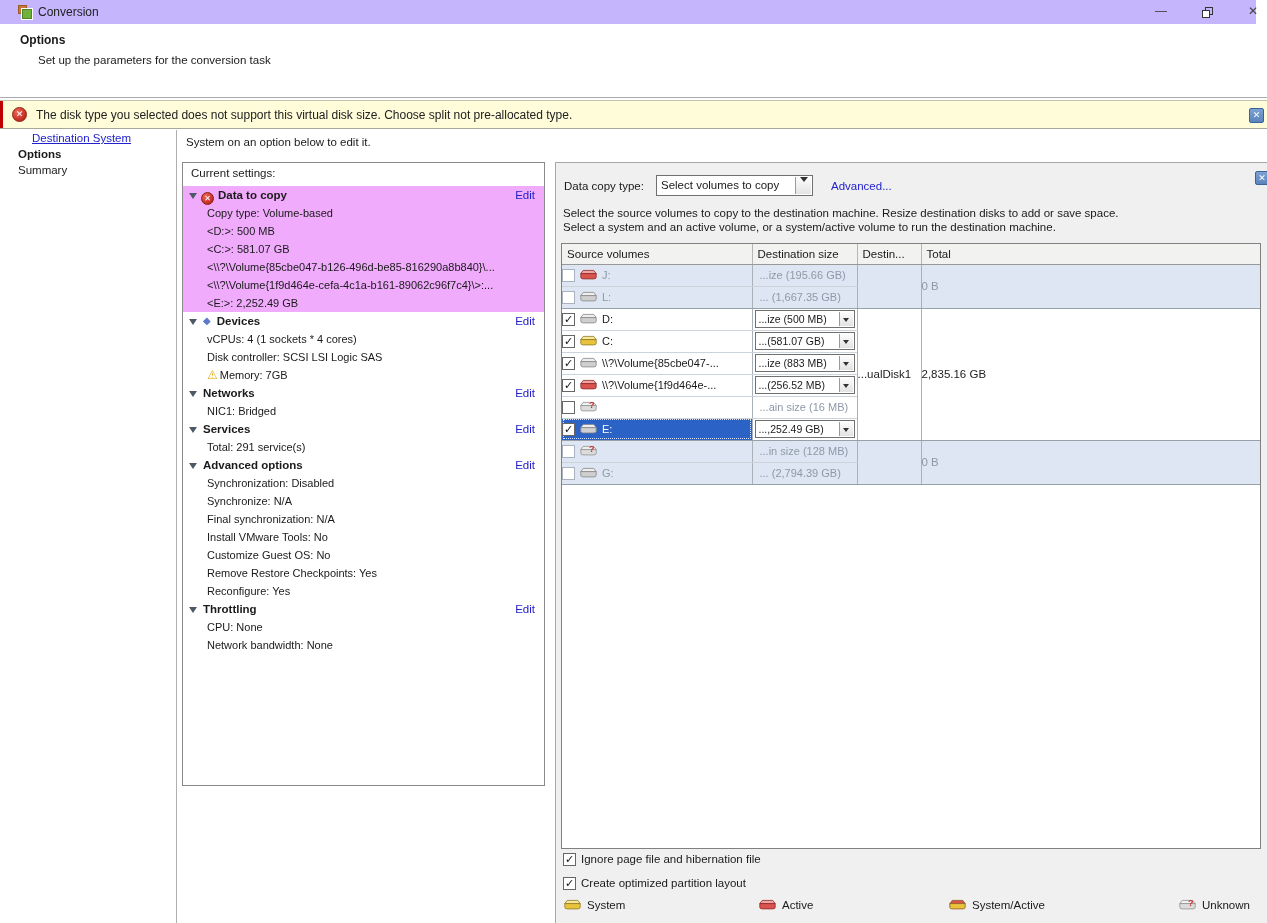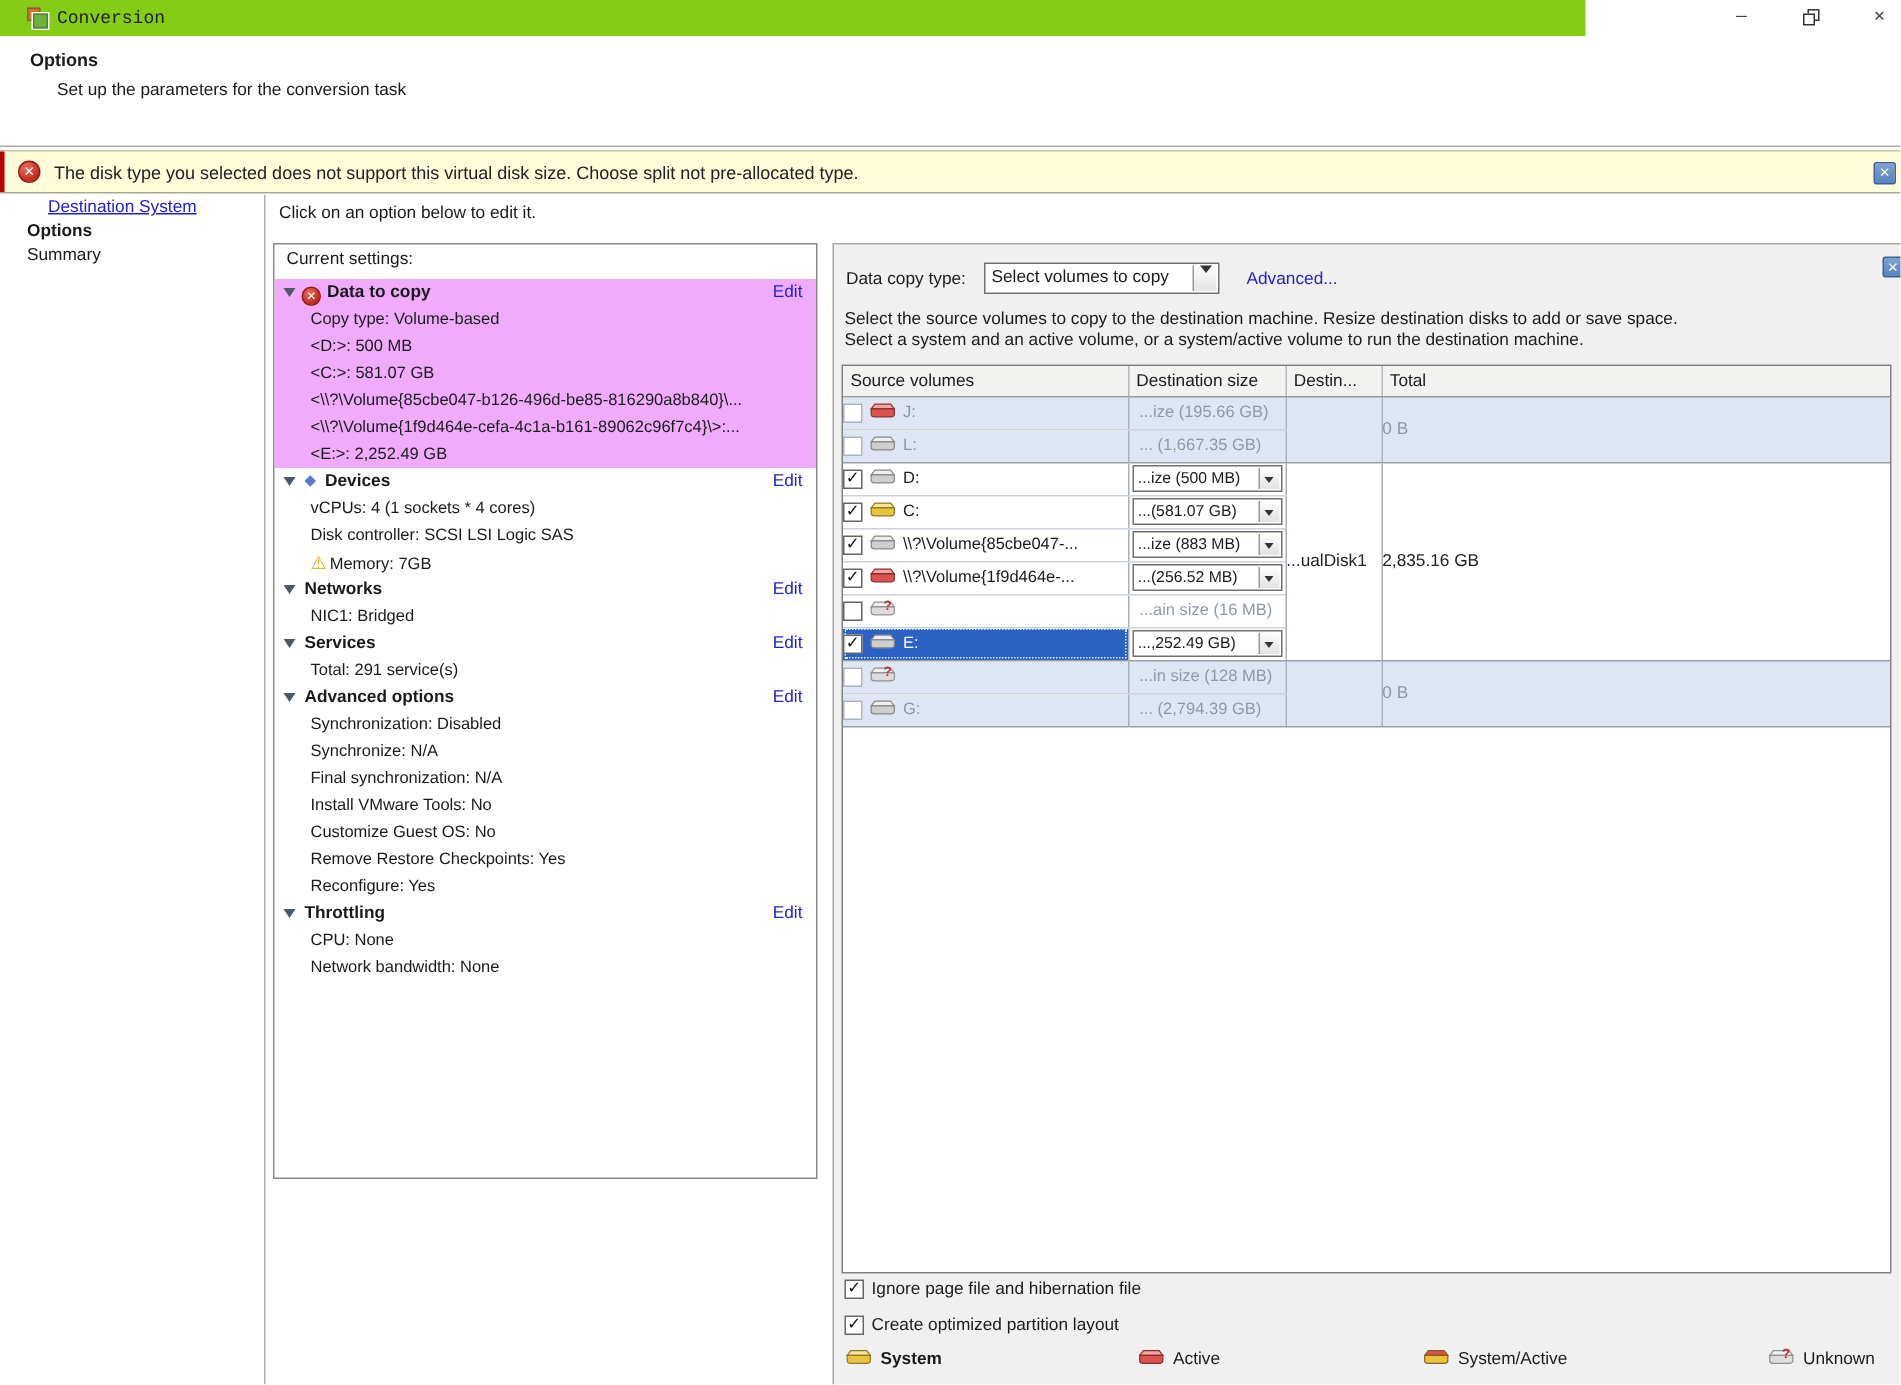--- a/index.html
+++ b/index.html
@@ -1,20 +1,20 @@
 <!DOCTYPE html>
 <html><head>
 <meta charset="utf-8">
 <style>
   * { margin:0; padding:0; box-sizing:border-box; }
   html,body { width:1267px; height:923px; }
   body { font-family:"Liberation Sans","DejaVu Sans",sans-serif; font-size:11.5px; color:#1a1a1a; background:#fff; position:relative; overflow:hidden; }
 
   
-  .titlebar { position:absolute; left:0; top:0; width:1057px; height:24px; background:#84cc16;font-family:Liberation Mono, monospace; }
+  .titlebar { position:absolute; left:0; top:0; width:1256px; height:24px; background:#c4b5fd; }
   .app-icon { position:absolute; left:18px; top:5px; width:14px; height:14px; }
   .app-icon .sq1 { position:absolute; left:0; top:0; width:9px; height:9px; background:#c8763a; border:1px solid #9c5a28; }
   .app-icon .sq2 { position:absolute; left:4px; top:4px; width:10px; height:10px; background:#6fb23e; border:1px solid #4e8427; box-shadow:0 0 0 1px #fff; }
   .win-title { position:absolute; left:38px; top:5px; font-size:12px; color:#222; }
   .winbtn { position:absolute; top:1px; width:26px; height:20px; text-align:center; color:#444; font-size:12px; line-height:20px; cursor:default; }
   .winbtn.min { left:1148px; } .winbtn.max { left:1194px; } .winbtn.close { left:1240px; }
   .restore-glyph { position:relative; display:inline-block; width:11px; height:11px; top:3px; }
   .restore-glyph i { position:absolute; display:block; border:1px solid #333; background:transparent; }
   .restore-glyph .back { left:3px; top:0; width:8px; height:8px; }
   .restore-glyph .front { left:0; top:3px; width:8px; height:8px; background:#fff; }
@@ -118,21 +118,21 @@
   <span class="banner-msg">The disk type you selected does not support this virtual disk size. Choose split not pre-allocated type.</span>
   <span class="blue-x">✕</span>
 </div>
 
 <div class="nav" id="nav">
     <div class="nav-item link">Destination System</div>
     <div class="nav-item current">Options</div>
     <div class="nav-item plain">Summary</div>
   </div>
 <div class="vline"></div>
-<div class="instruction">Click on an option below to edit it.</div>
+<div class="instruction">System on an option below to edit it.</div>
 
 <div class="settings">
   <div class="cs-title">Current settings:</div>
   <div class="tree" id="tree">
       <div class="tree-sec sel">
         <div class="sec-hd"><span class="tri"></span><span class="sec-err">✕</span><span class="sec-name">Data to copy</span><span class="edit-link">Edit</span></div>
         <div class="sec-item"><span>Copy type: Volume-based</span></div>
         <div class="sec-item"><span>&lt;D:&gt;: 500 MB</span></div>
         <div class="sec-item"><span>&lt;C:&gt;: 581.07 GB</span></div>
         <div class="sec-item"><span>&lt;\\?\Volume{85cbe047-b126-496d-be85-816290a8b840}\...</span></div>
@@ -304,21 +304,21 @@
           </tr>
         </tbody>
     </table>
   </div>
 
   <div id="opts">
       <div class="opt-row" style="top: 690px;"><span class="cb">✓</span><span>Ignore page file and hibernation file</span></div>
       <div class="opt-row" style="top: 714px;"><span class="cb">✓</span><span>Create optimized partition layout</span></div>
     </div>
   <div id="legend">
-      <span class="legend-item" style="left: 8px; font-weight: bold;"><span class="disk"><svg width="17" height="11" viewBox="0 0 17 11">
+      <span class="legend-item" style="left: 8px;"><span class="disk"><svg width="17" height="11" viewBox="0 0 17 11">
             <path d="M3.2 1.4 L13.8 1.4 L16.2 4.6 L0.8 4.6 Z" fill="#f6e79b" stroke="#8f7a1e" stroke-width="0.8"></path>
             <path d="M0.8 4.6 L16.2 4.6 L16.2 8.2 Q16.2 9.9 13.8 9.9 L3.2 9.9 Q0.8 9.9 0.8 8.2 Z" fill="#e8c33c" stroke="#8f7a1e" stroke-width="0.8"></path>
           </svg></span><span>System</span></span>
       <span class="legend-item" style="left: 203px;"><span class="disk"><svg width="17" height="11" viewBox="0 0 17 11">
             <path d="M3.2 1.4 L13.8 1.4 L16.2 4.6 L0.8 4.6 Z" fill="#efa6a3" stroke="#8f2a26" stroke-width="0.8"></path>
             <path d="M0.8 4.6 L16.2 4.6 L16.2 8.2 Q16.2 9.9 13.8 9.9 L3.2 9.9 Q0.8 9.9 0.8 8.2 Z" fill="#d9534f" stroke="#8f2a26" stroke-width="0.8"></path>
           </svg></span><span>Active</span></span>
       <span class="legend-item" style="left: 393px;"><span class="disk"><svg width="17" height="11" viewBox="0 0 17 11">
             <path d="M3.2 1.4 L13.8 1.4 L16.2 4.6 L0.8 4.6 Z" fill="#d9534f" stroke="#8f5a1e" stroke-width="0.8"></path>
             <path d="M0.8 4.6 L16.2 4.6 L16.2 8.2 Q16.2 9.9 13.8 9.9 L3.2 9.9 Q0.8 9.9 0.8 8.2 Z" fill="#e8c33c" stroke="#8f5a1e" stroke-width="0.8"></path>

